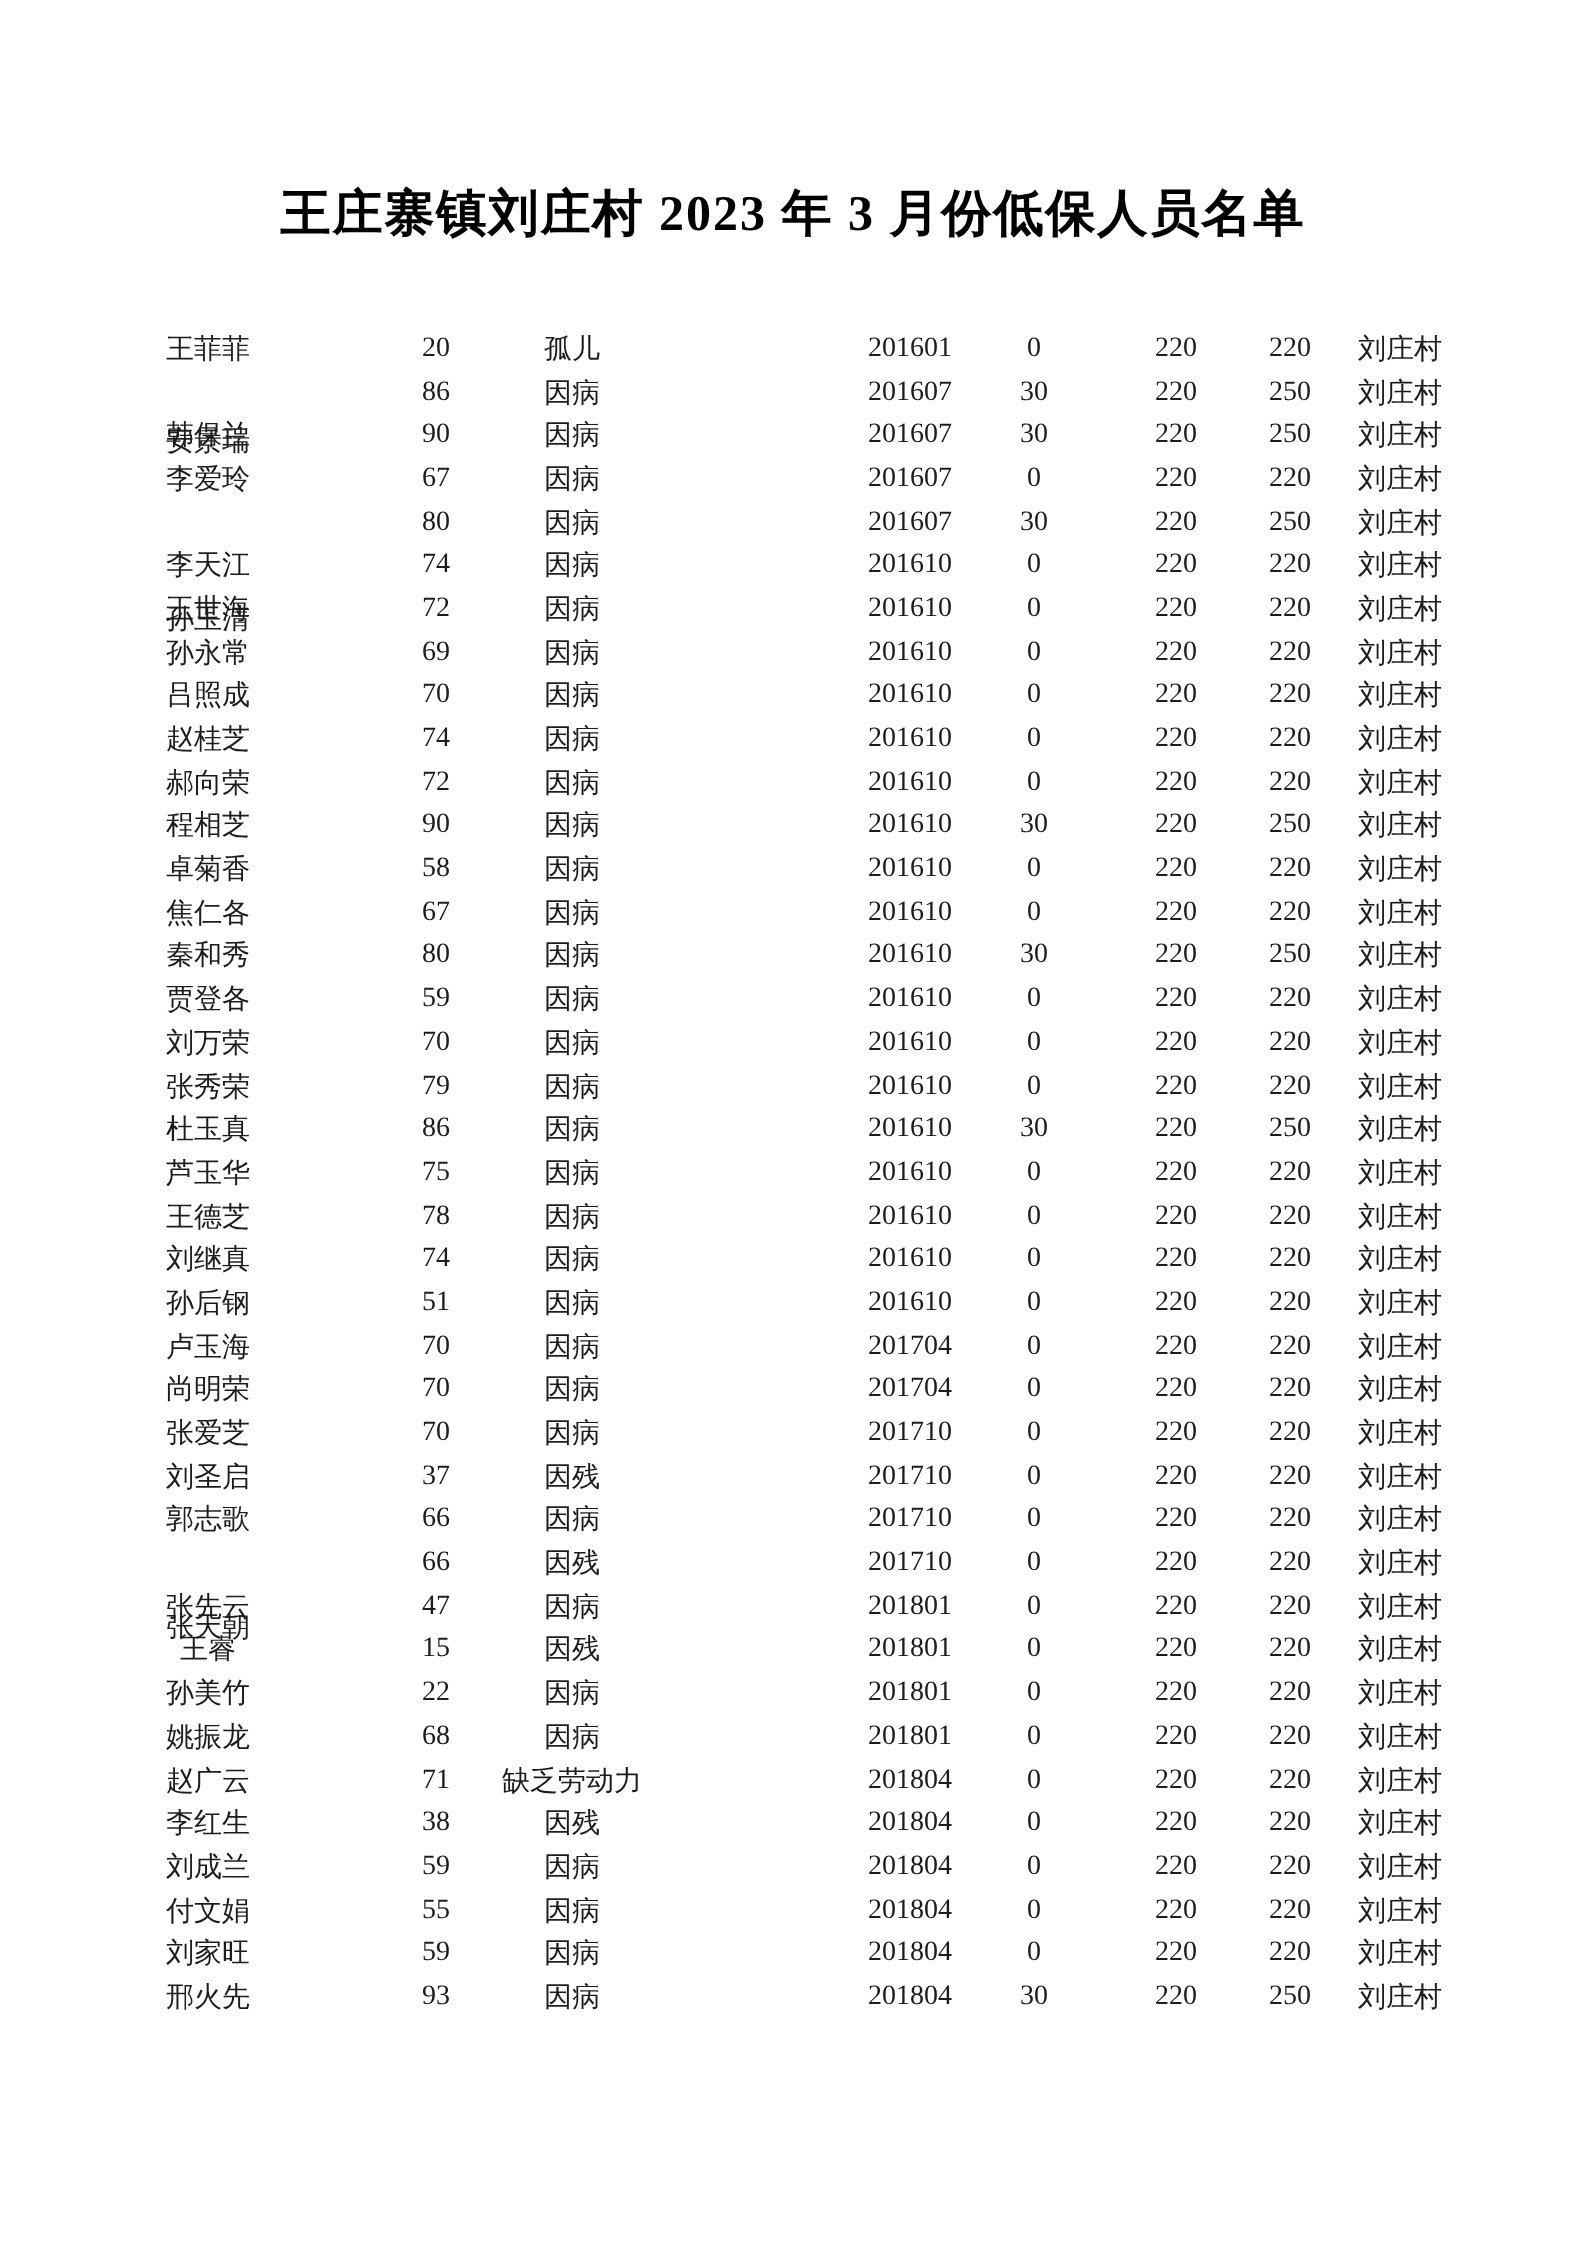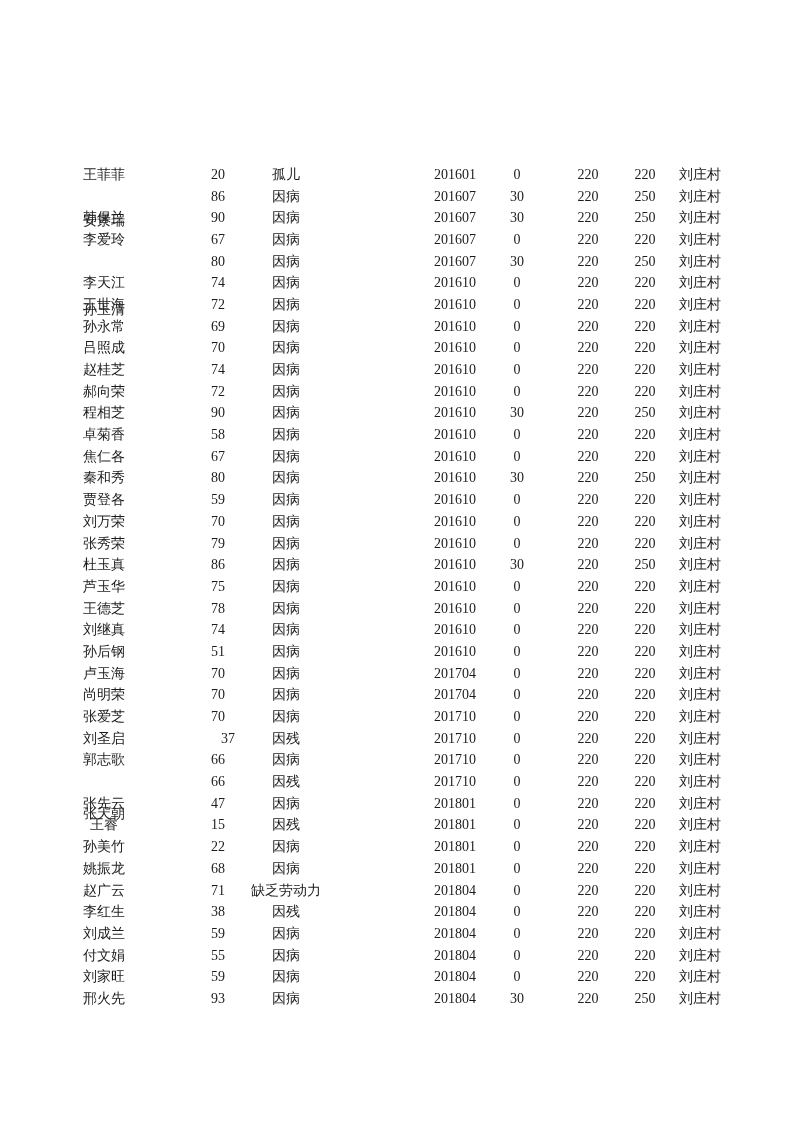--- a/index.html
+++ b/index.html
@@ -81,20 +81,21 @@
     font-size: 14px;
     white-space: nowrap;
     color: #1c1c1c;
   }
 </style>
 </head>
 <body>
 
 <div class="page">
 
+  <div class="doc-title">王庄寨镇刘庄村 2023 年 3 月份低保人员名单</div>
 
 
   <div class="data-rows">
       <div class="data-row">
         <span class="cell" style="left: 37px;">王菲菲</span>
         <span class="cell" style="left: 151px;">20</span>
         <span class="cell" style="left: 219px;">孤儿</span>
         <span class="cell" style="left: 388px;">201601</span>
         <span class="cell" style="left: 450px;">0</span>
         <span class="cell" style="left: 521px;">220</span>
@@ -346,21 +347,21 @@
         <span class="cell" style="left: 151px;">70</span>
         <span class="cell" style="left: 219px;">因病</span>
         <span class="cell" style="left: 388px;">201710</span>
         <span class="cell" style="left: 450px;">0</span>
         <span class="cell" style="left: 521px;">220</span>
         <span class="cell" style="left: 578px;">220</span>
         <span class="cell" style="left: 633px;">刘庄村</span>
       </div>
       <div class="data-row">
         <span class="cell" style="left: 37px;">刘圣启</span>
-        <span class="cell" style="left: 161px;">37</span>
+        <span class="cell" style="left: 151px;">37</span>
         <span class="cell" style="left: 219px;">因残</span>
         <span class="cell" style="left: 388px;">201710</span>
         <span class="cell" style="left: 450px;">0</span>
         <span class="cell" style="left: 521px;">220</span>
         <span class="cell" style="left: 578px;">220</span>
         <span class="cell" style="left: 633px;">刘庄村</span>
       </div>
       <div class="data-row">
         <span class="cell" style="left: 37px;">郭志歌</span>
         <span class="cell" style="left: 151px;">66</span>

